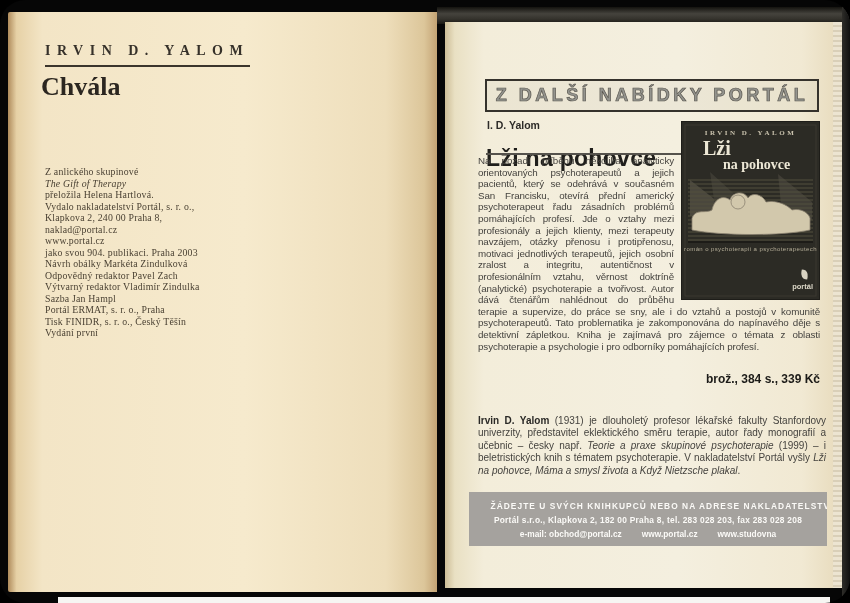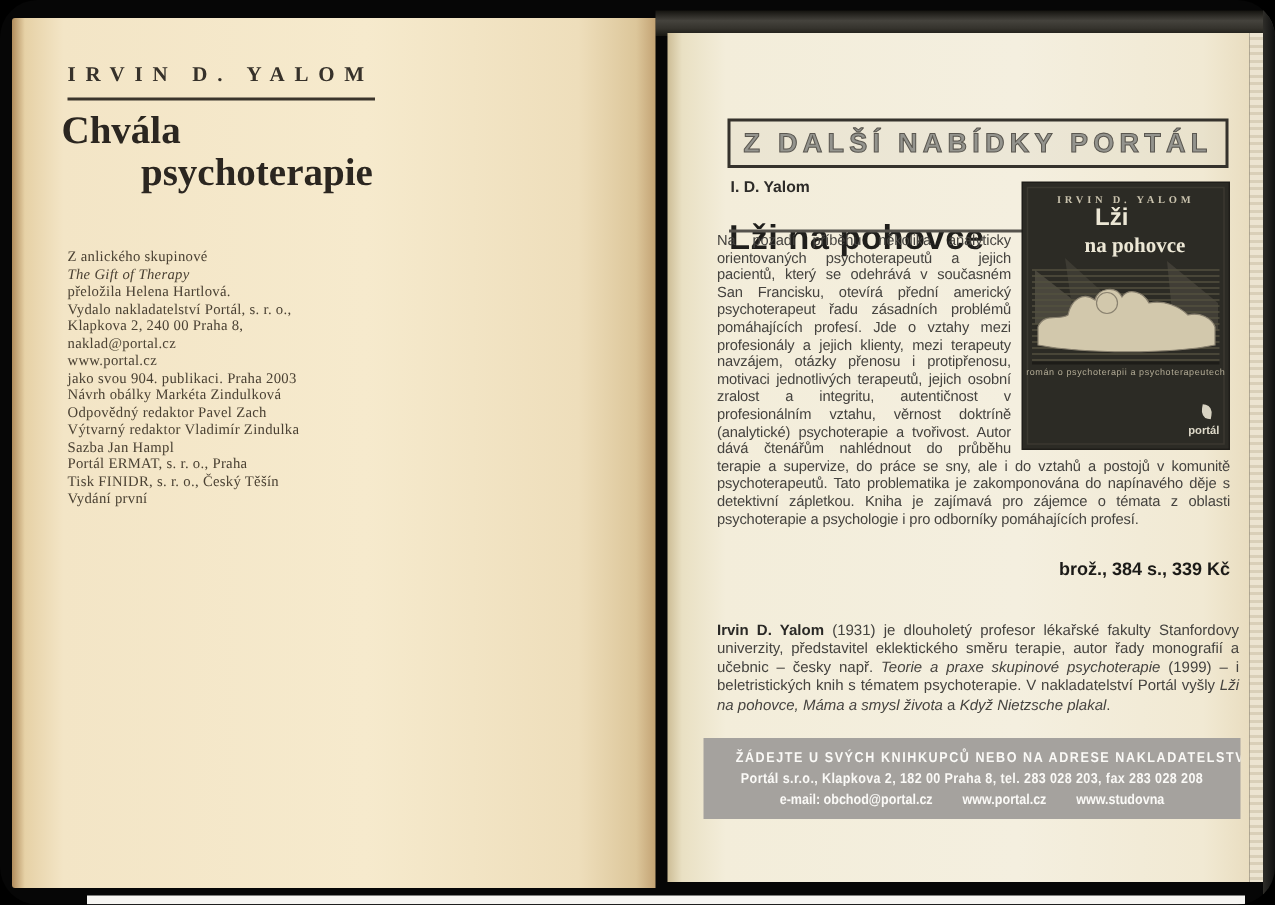--- a/index.html
+++ b/index.html
@@ -55,22 +55,22 @@
   .fb1{letter-spacing:1.2px;}
   .fb2{letter-spacing:0.3px;}
   .fb3 span{display:inline-block;margin:0 10px;}
 
   
   .book-cover{position:absolute;left:237px;top:100px;width:137px;height:177px;background:#2c2b25;
     box-shadow:0 0 0 1px #1e1d19;}
   .book-cover svg{position:absolute;left:0;top:0;}
   .cv-author{position:absolute;z-index:1;left:0;top:7px;width:100%;text-align:center;
     font-family:"Liberation Serif",serif;font-weight:bold;font-size:7px;letter-spacing:2.5px;color:#c9c2ad;}
-  .cv-title1{position:absolute;z-index:1;left:21px;top:15px;font-family:Liberation Sans, sans-serif;
-    font-weight:bold;font-size:16px;color:#ece7d5;margin-left:27px;}
+  .cv-title1{position:absolute;z-index:1;left:21px;top:15px;font-family:Liberation Serif, serif;
+    font-weight:bold;font-size:20px;color:#ece7d5;}
   .cv-title2{position:absolute;z-index:1;left:41px;top:35px;font-family:"Liberation Serif",serif;
     font-weight:bold;font-size:14px;color:#ece7d5;}
   .cv-subtitle{position:absolute;z-index:1;left:0;top:124px;width:100%;text-align:center;
     font-size:6px;letter-spacing:0.4px;color:#b3ac96;}
   .cv-leaf{position:absolute;z-index:1;right:11px;bottom:20px;width:7px;height:9px;
     background:#d8d3c2;border-radius:0 70% 0 70%;transform:rotate(10deg);}
   .cv-pub{position:absolute;z-index:1;right:6px;bottom:8px;font-weight:bold;font-size:7.5px;color:#ddd8c8;}
 </style>
 </head>
 <body>
@@ -79,21 +79,20 @@
 
   <div class="spine-top"></div>
   <div class="page-edges-right"></div>
   <div class="cover-right"></div>
   <div class="bottom-strip"></div>
 
   <div class="page page-left">
     <div class="lp-author">IRVIN D. YALOM</div>
     <div class="lp-rule"></div>
     <div class="lp-title1">Chvála</div>
-    <div class="lp-title2">psychoterapie</div>
     <div class="lp-colophon">
       <div>Z anlického skupinové</div>
       <div class="i">The Gift of Therapy</div>
       <div>přeložila Helena Hartlová.</div>
       <div>Vydalo nakladatelství Portál, s. r. o.,</div>
       <div>Klapkova 2, 240 00 Praha 8,</div>
       <div>naklad@portal.cz</div>
       <div>www.portal.cz</div>
       <div>jako svou 904. publikaci. Praha 2003</div>
       <div>Návrh obálky Markéta Zindulková</div>

